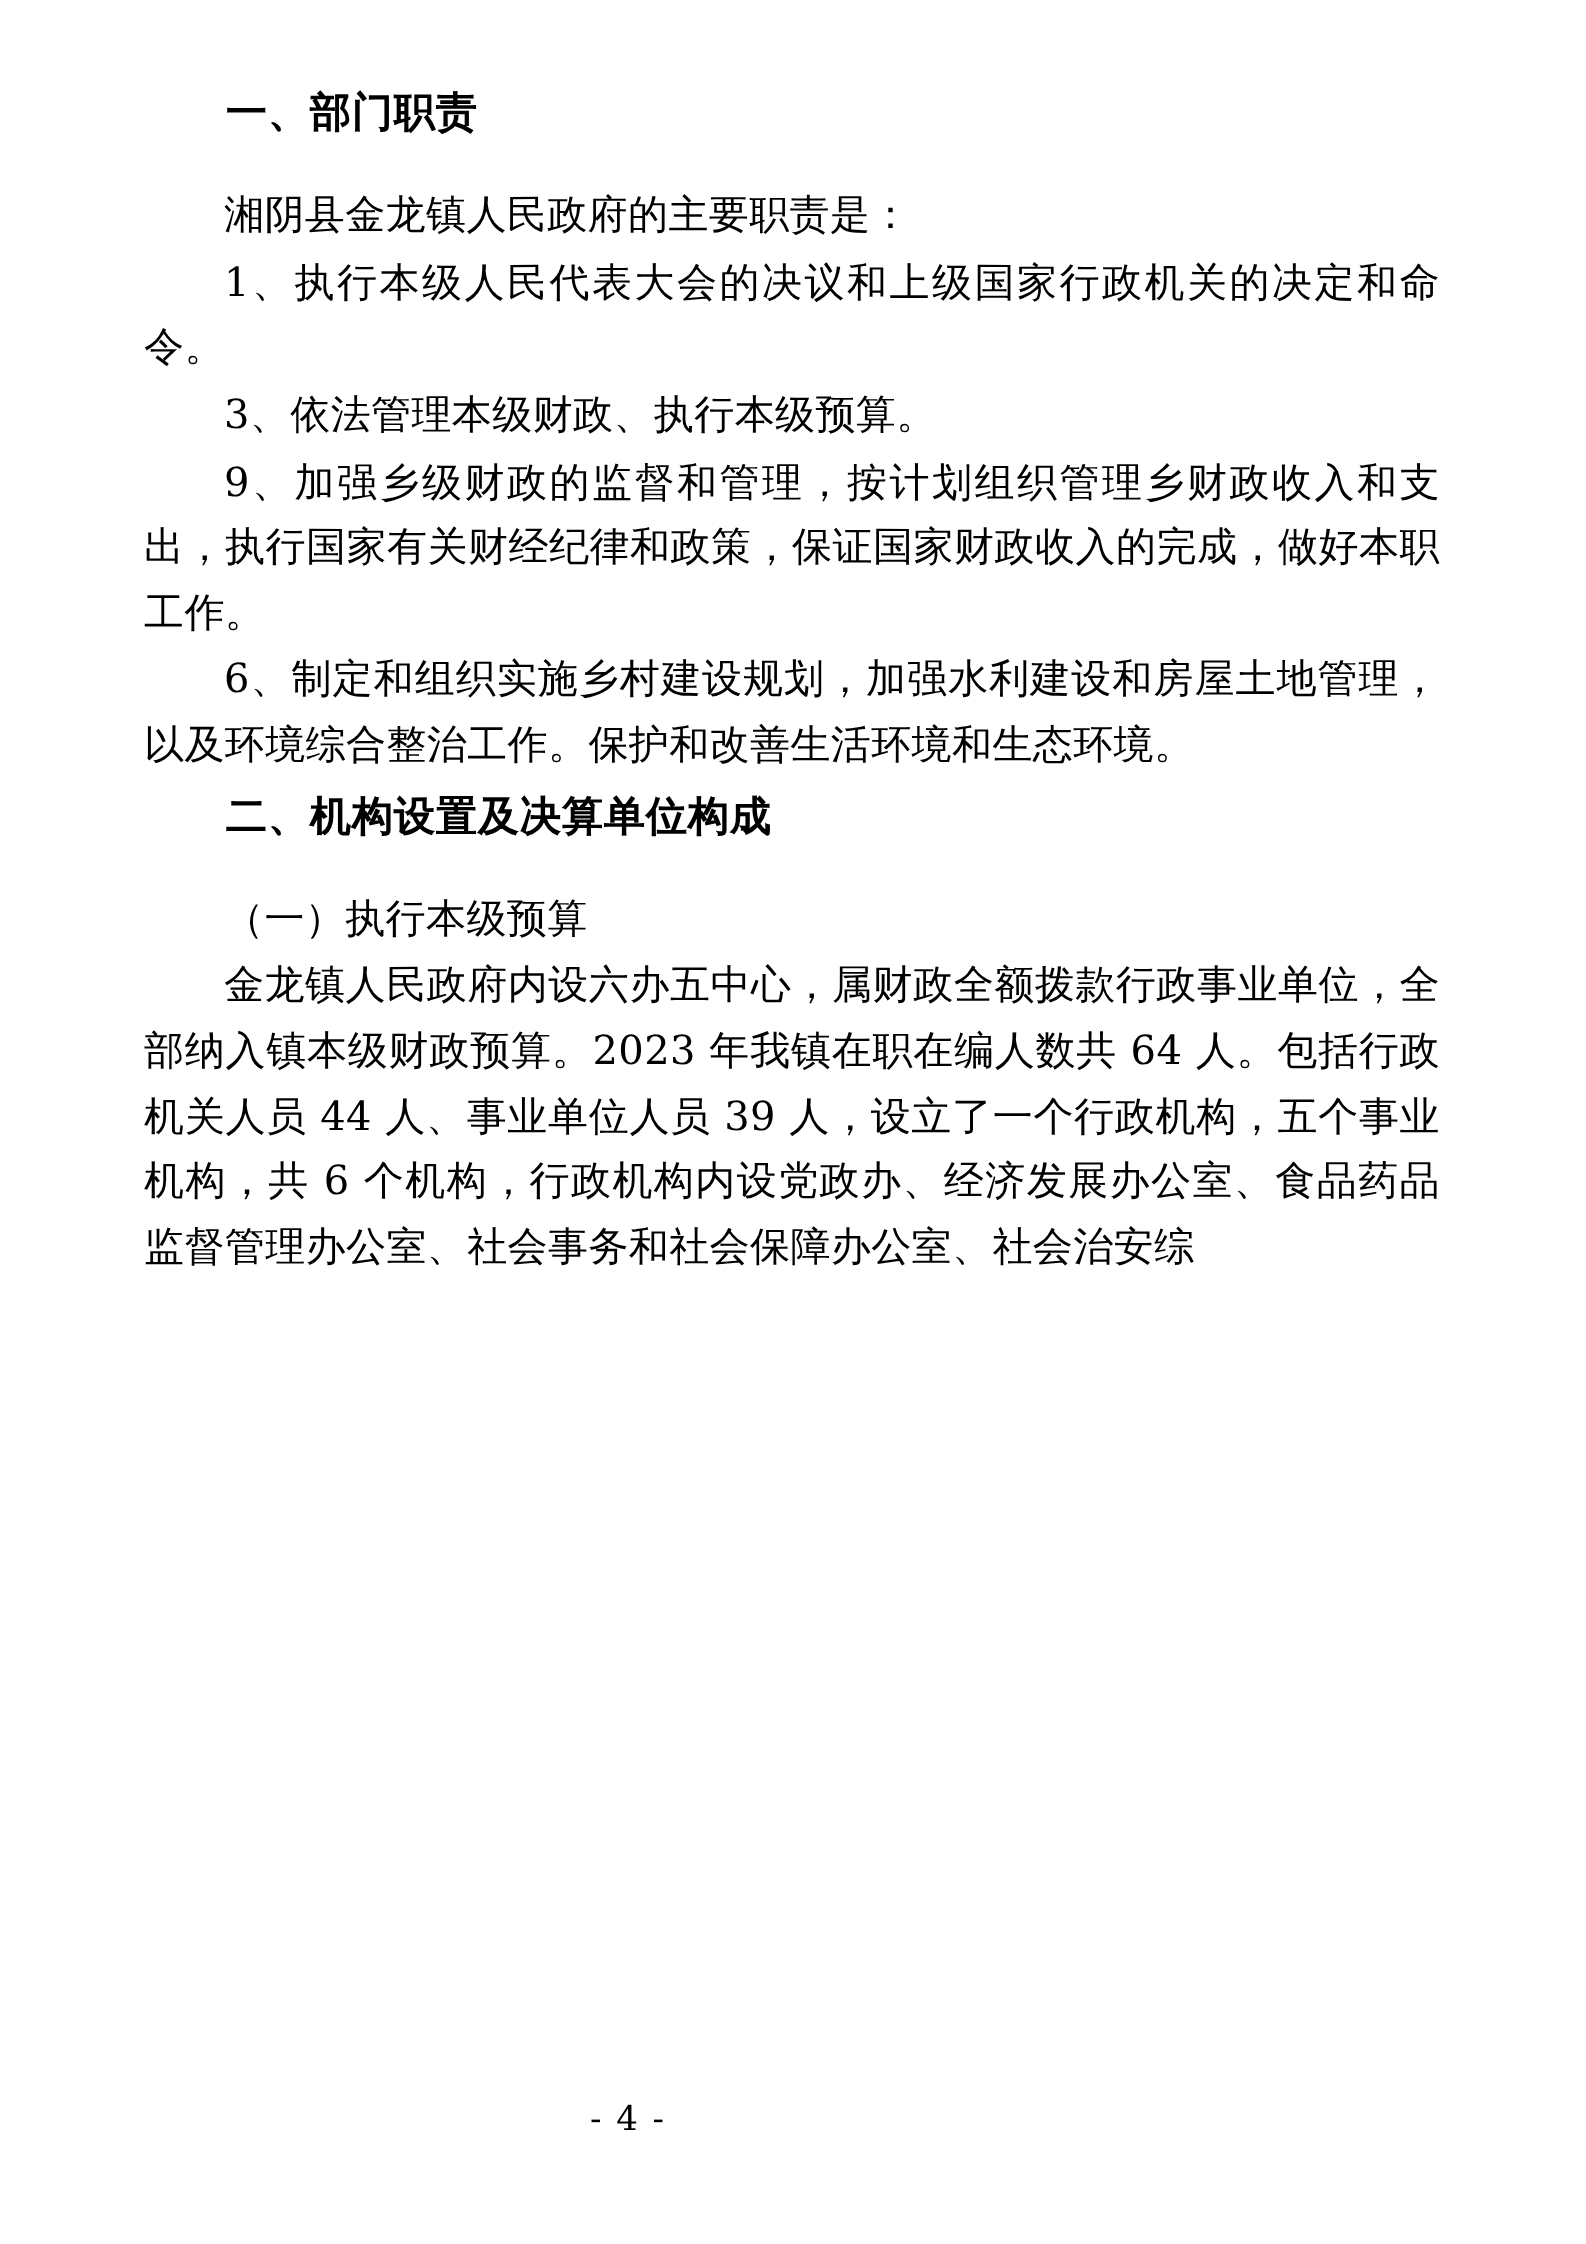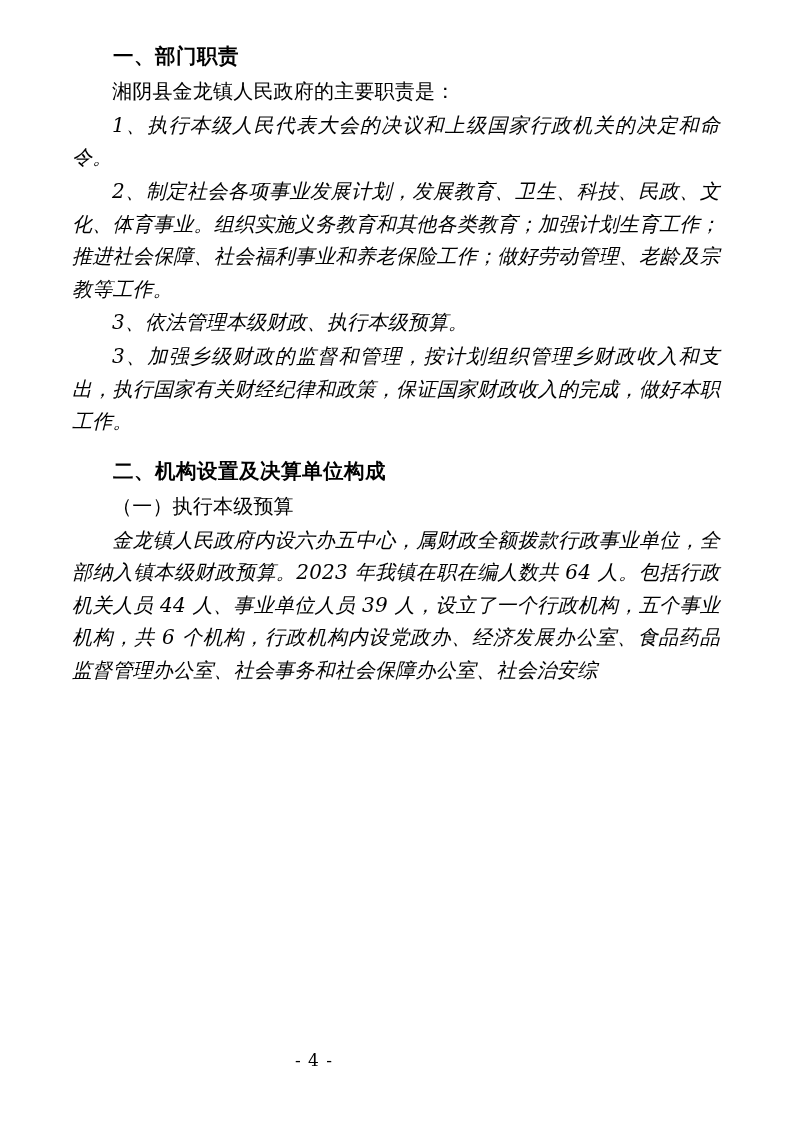--- a/index.html
+++ b/index.html
@@ -40,27 +40,26 @@
     font-size: 20px;
     line-height: 1.63;
     letter-spacing: 0.2px;
     text-indent: 2em;
     margin: 0;
     text-align: justify;
     text-justify: inter-ideograph;
   }
   .para + .para {
     margin-top: 1px;
-    font-style: italic;
   }
   .heading + .para {
-    margin-top: 2px;
+    margin-top: 18px;
   }
   .para + .heading {
-    margin-top: 17px;
+    margin-top: 3px;
   }
   .footer {
     position: absolute;
     left: 0;
     right: 0;
     bottom: 52px;
     text-align: center;
     font-size: 17px;
     font-family: "DejaVu Serif", "Liberation Serif", serif;
     letter-spacing: 1px;
@@ -71,27 +70,27 @@
 
 <div class="page">
   <div class="doc-body">
 
     <div class="heading">一、部门职责</div>
 
     <div class="para">湘阴县金龙镇人民政府的主要职责是：</div>
 
     <div class="para">1、执行本级人民代表大会的决议和上级国家行政机关的决定和命令。</div>
 
-    <div class="para">2、制定社会各项事业发展计划，发展教育、卫生、科技、民政、文化、体育事业。组织实施义务教育和其他各类教育；加强计划生育工作；推进社会保障、社会福利事业和养老保险工作；做好劳动管理、老龄及宗教等工作。</div>
 
     <div class="para">3、依法管理本级财政、执行本级预算。</div>
 
-    <div class="para">3、加强乡级财政的监督和管理，按计划组织管理乡财政收入和支出，执行国家有关财经纪律和政策，保证国家财政收入的完成，做好本职工作。</div>
+    <div class="para">9、加强乡级财政的监督和管理，按计划组织管理乡财政收入和支出，执行国家有关财经纪律和政策，保证国家财政收入的完成，做好本职工作。</div>
 
 
+    <div class="para">6、制定和组织实施乡村建设规划，加强水利建设和房屋土地管理，以及环境综合整治工作。保护和改善生活环境和生态环境。</div>
 
     <div class="heading">二、机构设置及决算单位构成</div>
 
     <div class="para">（一）执行本级预算</div>
 
     <div class="para">金龙镇人民政府内设六办五中心，属财政全额拨款行政事业单位，全部纳入镇本级财政预算。2023 年我镇在职在编人数共 64 人。包括行政机关人员 44 人、事业单位人员 39 人，设立了一个行政机构，五个事业机构，共 6 个机构，行政机构内设党政办、经济发展办公室、食品药品监督管理办公室、社会事务和社会保障办公室、社会治安综</div>
 
   </div>
 
   <div class="footer">- 4 -</div>

